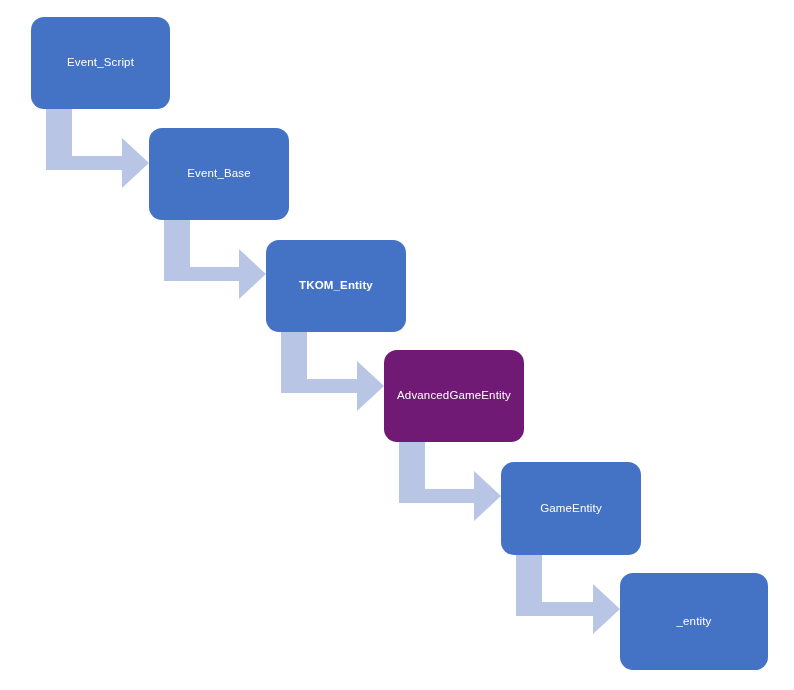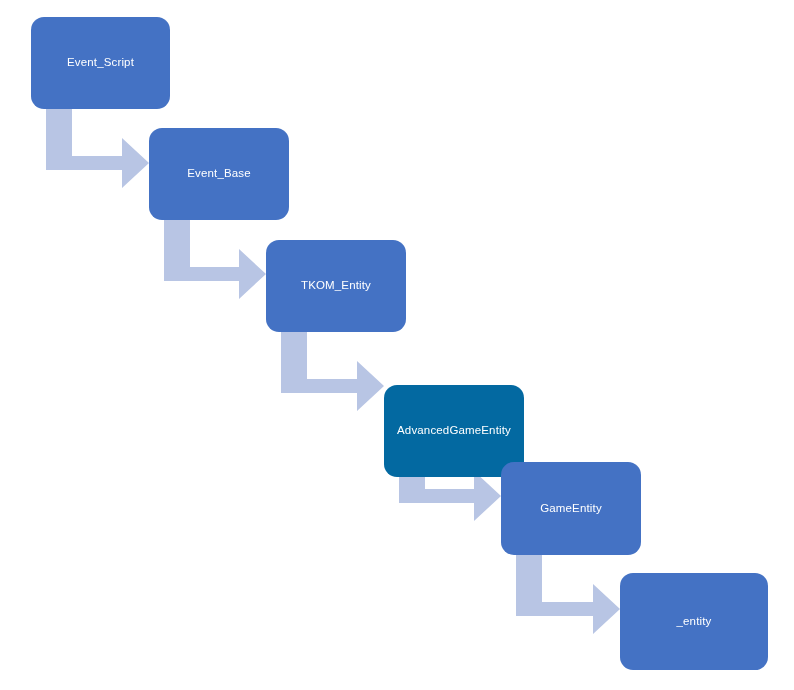--- a/index.html
+++ b/index.html
@@ -81,23 +81,23 @@
     </svg>
   </div>
 
   <div class="node-box" style="left: 31px; top: 17px; width: 139px; height: 92px; background: rgb(68, 114, 196);">
     <span class="node-label" style="color: rgb(255, 255, 255);">Event_Script</span>
   </div>
   <div class="node-box" style="left: 149px; top: 128px; width: 140px; height: 92px; background: rgb(68, 114, 196);">
     <span class="node-label" style="color: rgb(255, 255, 255); text-align: center;">Event_Base</span>
   </div>
   <div class="node-box" style="left: 266px; top: 240px; width: 140px; height: 92px; background: rgb(68, 114, 196);">
-    <span class="node-label" style="color: rgb(255, 255, 255);">TKOM_Entity</span>
+    <span class="node-label" style="color: rgb(255, 255, 255); font-weight: bold;">TKOM_Entity</span>
   </div>
-  <div class="node-box" style="left: 384px; top: 350px; width: 140px; height: 92px; background: #0369a1; margin-top: 35px;">
+  <div class="node-box" style="left: 384px; top: 350px; width: 140px; height: 92px; background: #701a75;">
     <span class="node-label" style="color: rgb(255, 255, 255);">AdvancedGameEntity</span>
   </div>
   <div class="node-box" style="left: 501px; top: 462px; width: 140px; height: 93px; background: rgb(68, 114, 196);">
     <span class="node-label" style="color: rgb(255, 255, 255);">GameEntity</span>
   </div>
   <div class="node-box" style="left: 620px; top: 573px; width: 148px; height: 97px; background: rgb(68, 114, 196);">
     <span class="node-label" style="color: rgb(255, 255, 255);">_entity</span>
   </div>
 
 </div>

